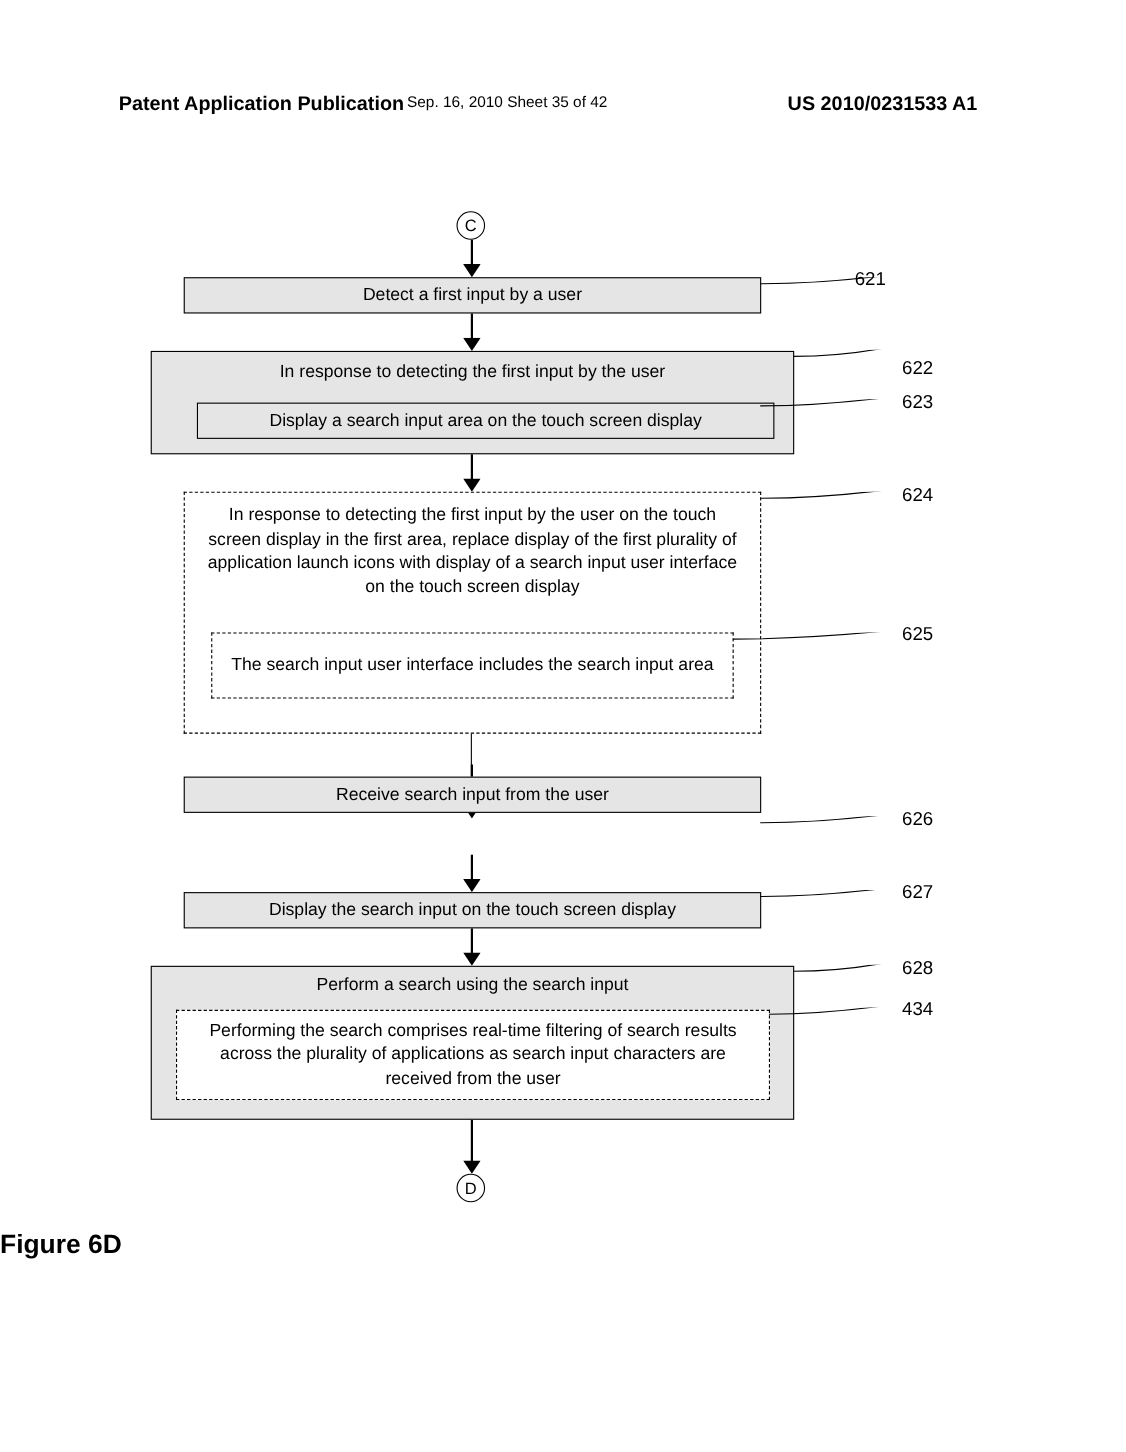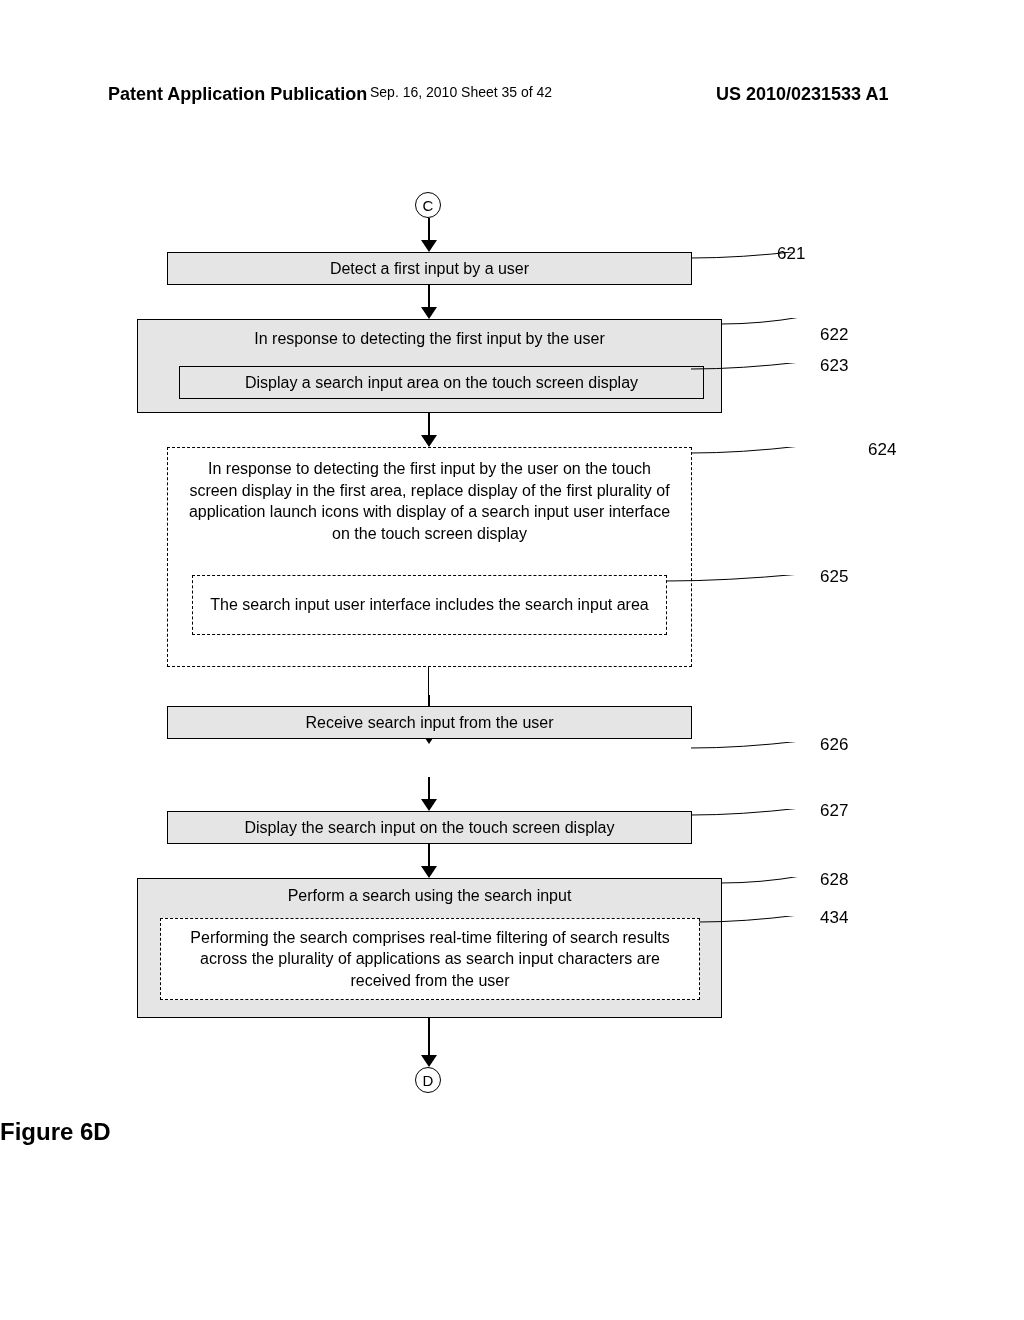--- a/index.html
+++ b/index.html
@@ -77,21 +77,21 @@
     <svg class="abs" style="left: 421px; top: 435px;" width="16" height="12">
         <polygon points="8,12 0,0 16,0" fill="#000"></polygon>
       </svg>
 
     <div class="abs box-dashed" style="left: 167px; top: 447px; width: 525px; height: 220px; align-items: flex-start; justify-content: flex-start; padding: 10px 16px;">
       <div style="text-align:center;">In response to detecting the first input by the user on the touch screen display in the first area, replace display of the first plurality of application launch icons with display of a search input user interface on the touch screen display</div>
     </div>
     <svg class="abs" style="left:691px; top:447px;" width="140" height="20">
         <path d="M0 6 Q 50 6 110 -1" stroke="#000" fill="none" stroke-width="1"></path>
       </svg>
-    <div class="ref" style="left: 820px; top: 440px; margin-left: 48px;">624</div>
+    <div class="ref" style="left: 820px; top: 440px;">624</div>
 
     <div class="abs box-dashed" style="left: 192px; top: 575px; width: 475px; height: 60px;">
       <span>The search input user interface includes the search input area</span>
     </div>
     <svg class="abs" style="left:666px; top:575px;" width="160" height="20">
         <path d="M0 6 Q 60 6 135 -1" stroke="#000" fill="none" stroke-width="1"></path>
       </svg>
     <div class="ref" style="left: 820px; top: 567px;">625</div>
 
     <div class="vline" style="left: 428px; top: 667px; height: 52px; width:1px;"></div>

